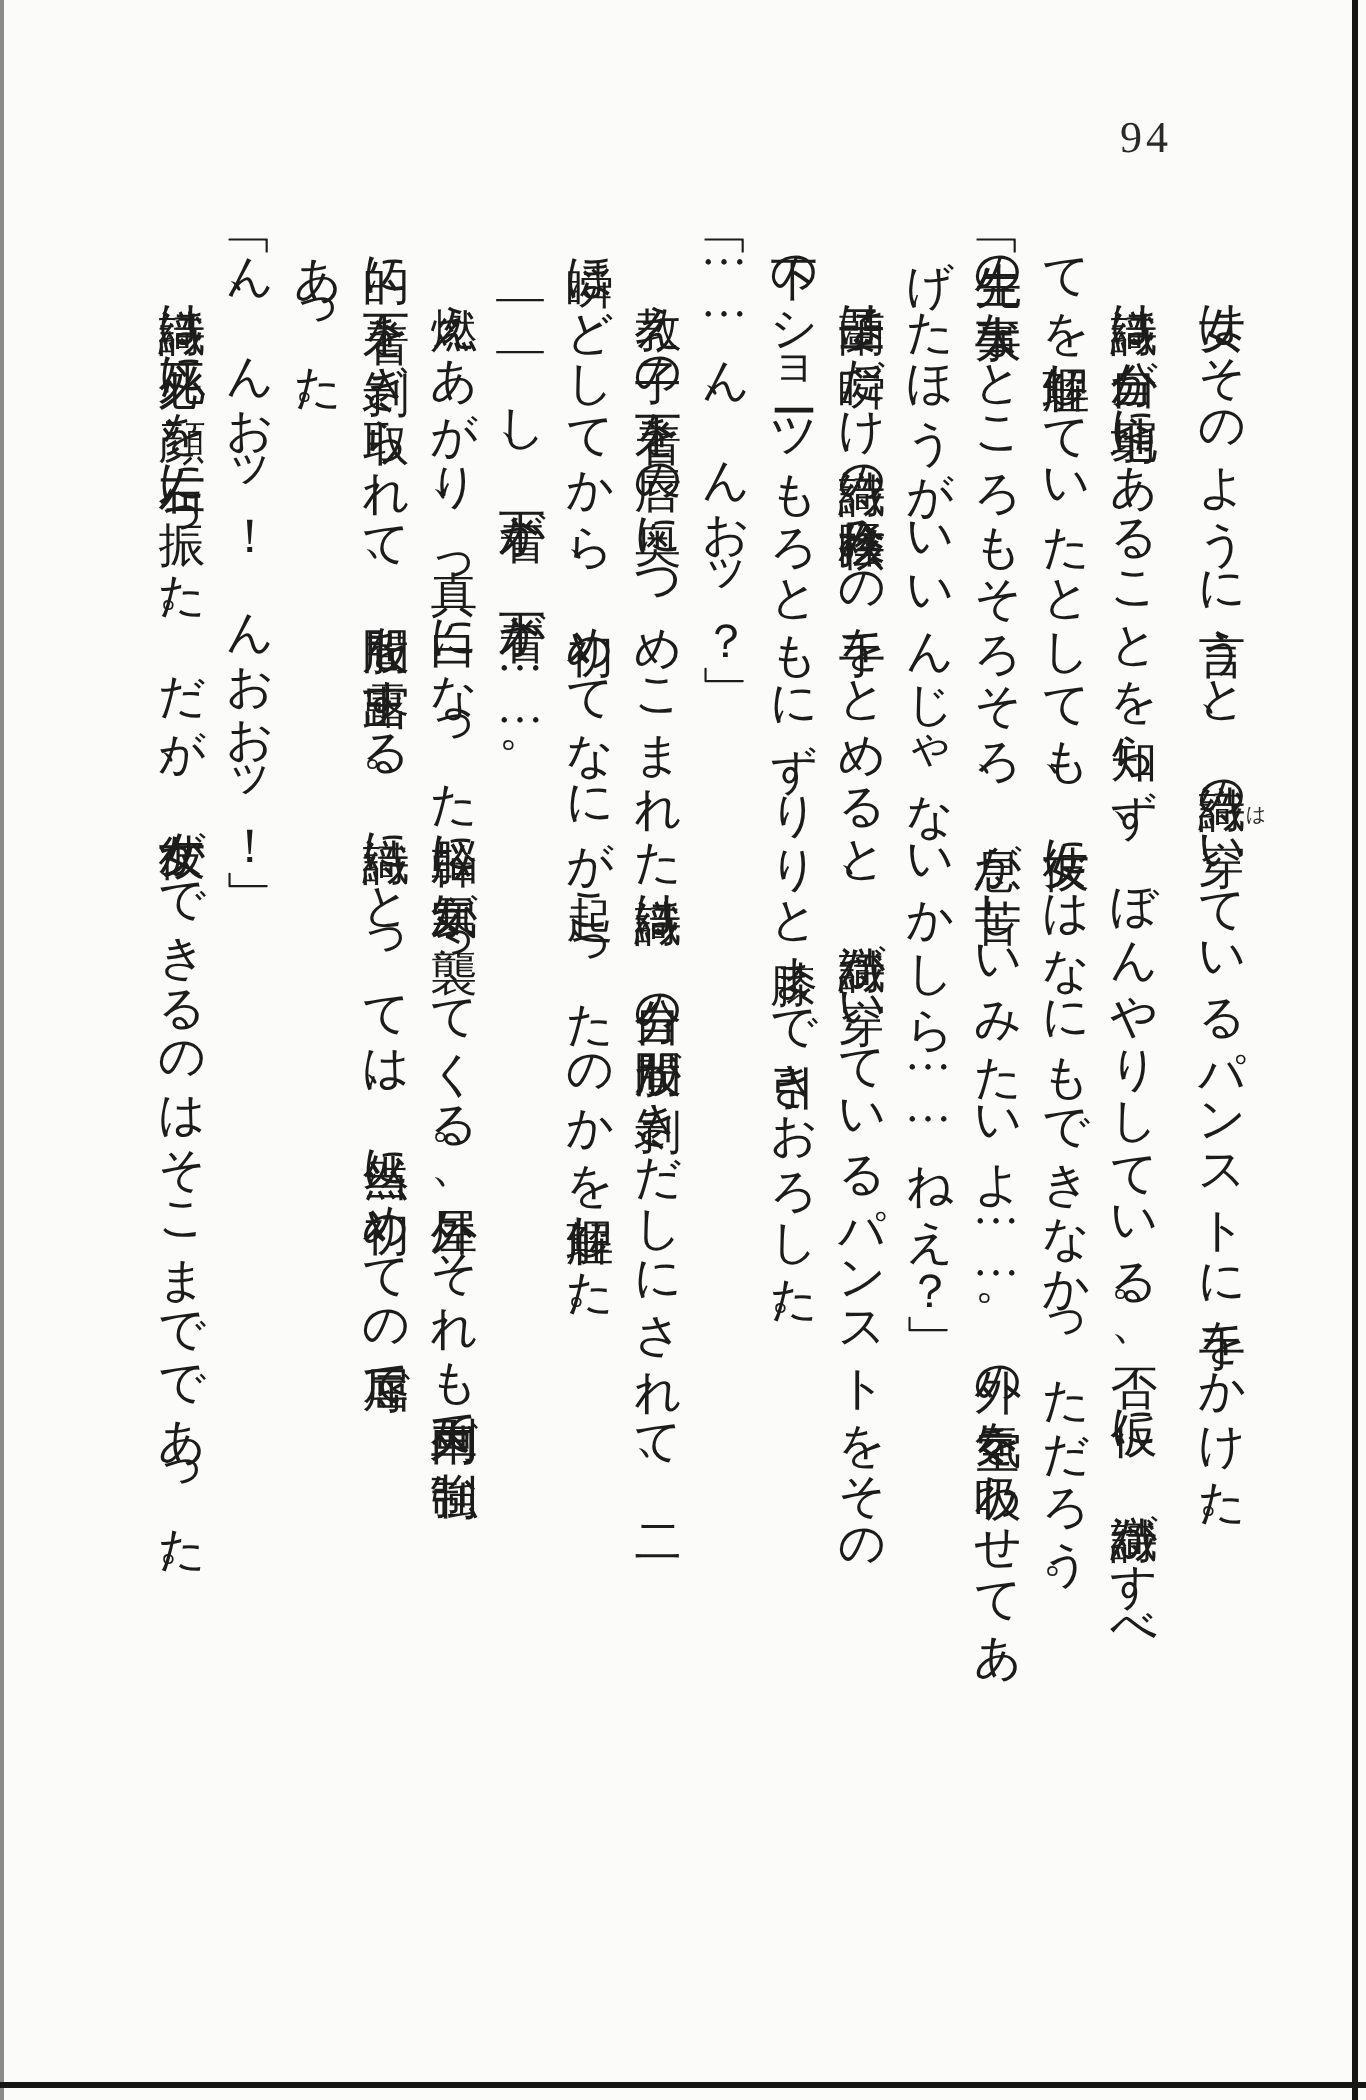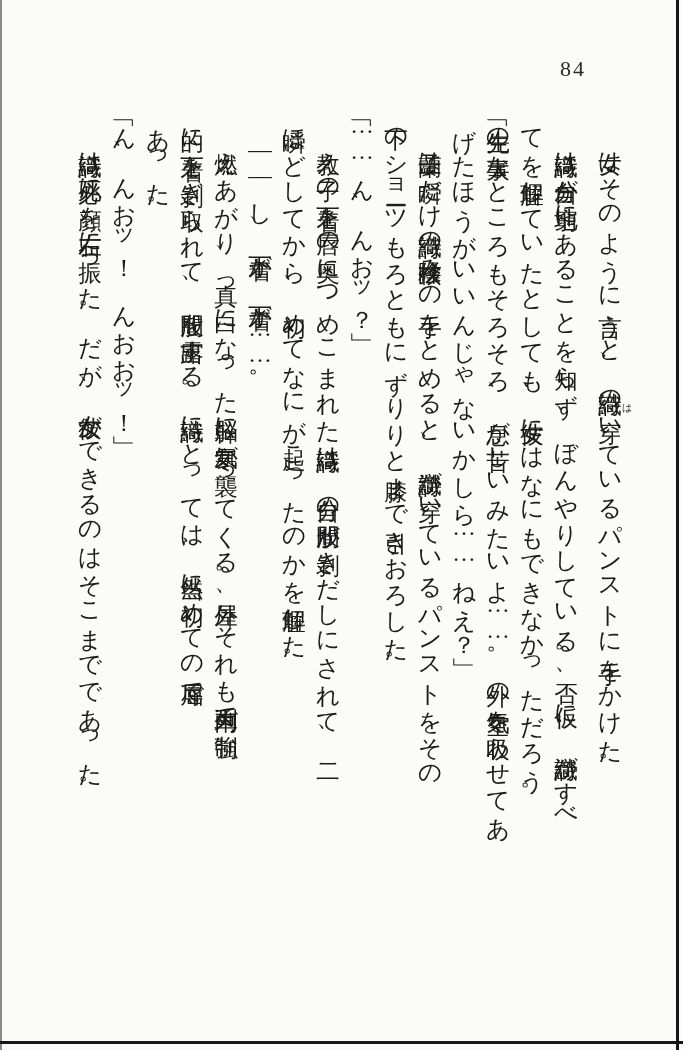--- a/index.html
+++ b/index.html
@@ -71,21 +71,21 @@
     left: 0;
     width: 2px;
     height: 1050px;
     background: #8a8a88;
   }
 </style>
 </head>
 <body>
 
 <div class="page">
-  <div class="page-number">84</div>
+  <div class="page-number">94</div>
 
   <div class="text-block" id="text-block">
       <div class="text-col">　女はそのように言うと、詩織の<ruby>穿<rt>は</rt></ruby>いているパンストに手をかけた。</div>
       <div class="text-col">　詩織は自分が窮地にあることを知らず、ぼんやりしている。否、仮に、詩織がすべ</div>
       <div class="text-col">てを理解していたとしても、彼女にはなにもできなかっただろう。</div>
       <div class="text-col">「先生の大事なところもそろそろ、息が苦しいみたいよ……。外の空気を吸わせてあ</div>
       <div class="text-col">げたほうがいいんじゃないかしら……ねえ？」</div>
       <div class="text-col">　蘭子は一瞬だけ詩織の陰核揉みの手をとめると、詩織が穿いているパンストをその</div>
       <div class="text-col">下のショーツもろともにずりりと膝まで引きおろした。</div>
       <div class="text-col">「……ん、んおッ？」</div>

